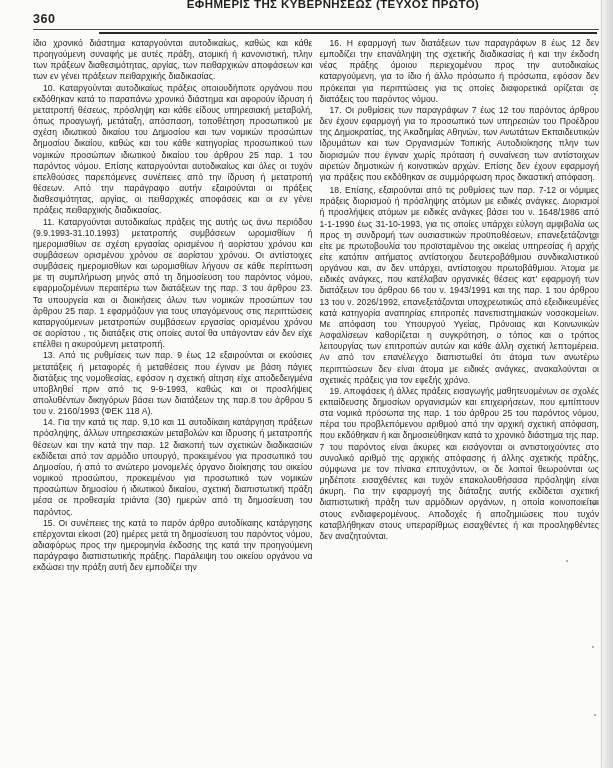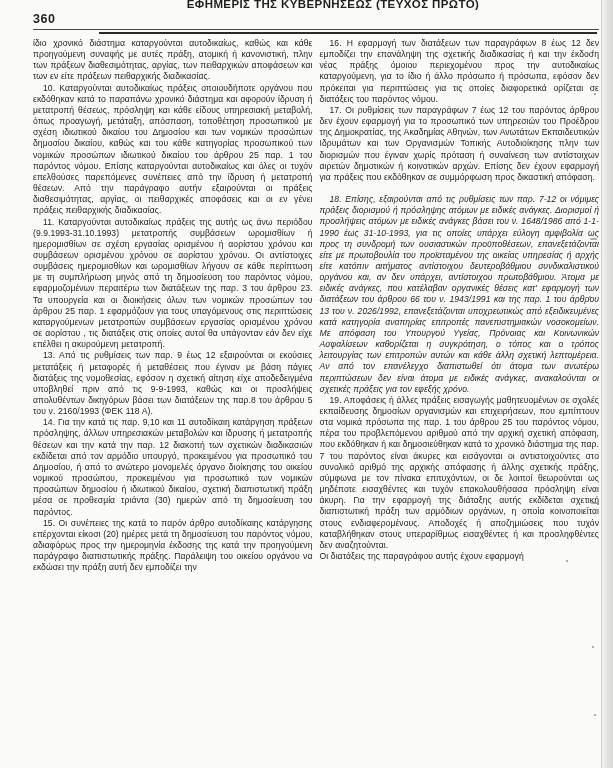--- a/index.html
+++ b/index.html
@@ -57,21 +57,21 @@
     line-height:11.15px;
     letter-spacing:.05px;
     word-spacing:.2px;
     hyphens:auto;
   }
   .col p{
     margin:0;
     text-indent:10px;
   }
   .col p.no-indent{ text-indent:0; }
-  .col p.space-before{ margin-top:11px;font-style:italic; }
+  .col p.space-before{ margin-top:2px; }
   
   .edge-shade{
     position:absolute; top:0; right:0; width:13px; height:768px;
     background:linear-gradient(to right, rgba(0,0,0,0) 0%, rgba(120,120,115,.18) 55%, rgba(120,120,115,.28) 100%);
     pointer-events:none;
   }
   .edge-line{
     position:absolute; top:0; right:11px; width:1px; height:768px;
     background:rgba(90,90,85,.25);
   }
@@ -92,33 +92,32 @@
   <div class="hdr">
     <span class="page-num">360</span>
     <h1 class="hdr-title">ΕΦΗΜΕΡΙΣ ΤΗΣ ΚΥΒΕΡΝΗΣΕΩΣ (ΤΕΥΧΟΣ ΠΡΩΤΟ)</h1>
     <span style="flex:0 0 30px"></span>
   </div>
   <div class="rule-thin"></div>
   <div class="rule-thick"></div>
 
   <main class="columns">
     <section class="col" id="left-col">
-        <p class="no-indent">ίδιο χρονικό διάστημα καταργούνται αυτοδικαίως, καθώς και κάθε προηγούμενη συναφής με αυτές πράξη, ατομική ή κανονιστική, πλην των πράξεων διαθεσιμότητας, αργίας, των πειθαρχικών αποφάσεων και των εν είτε πράξεων πειθαρχικής διαδικασίας.</p>
+        <p class="no-indent">ίδιο χρονικό διάστημα καταργούνται αυτοδικαίως, καθώς και κάθε προηγούμενη συναφής με αυτές πράξη, ατομική ή κανονιστική, πλην των πράξεων διαθεσιμότητας, αργίας, των πειθαρχικών αποφάσεων και των εν γένει πράξεων πειθαρχικής διαδικασίας.</p>
         <p>10. Καταργούνται αυτοδικαίως πράξεις οποιουδήποτε οργάνου που εκδόθηκαν κατά το παραπάνω χρονικό διάστημα και αφορούν ίδρυση ή μετατροπή θέσεως, πρόσληψη και κάθε είδους υπηρεσιακή μεταβολή, όπως προαγωγή, μετάταξη, απόσπαση, τοποθέτηση προσωπικού με σχέση ιδιωτικού δικαίου του Δημοσίου και των νομικών προσώπων δημοσίου δικαίου, καθώς και του κάθε κατηγορίας προσωπικού των νομικών προσώπων ιδιωτικού δικαίου του άρθρου 25 παρ. 1 του παρόντος νόμου. Επίσης καταργούνται αυτοδικαίως και όλες οι τυχόν επελθούσες παρεπόμενες συνέπειες από την ίδρυση ή μετατροπή θέσεων. Από την παράγραφο αυτήν εξαιρούνται οι πράξεις διαθεσιμότητας, αργίας, οι πειθαρχικές αποφάσεις και οι εν γένει πράξεις πειθαρχικής διαδικασίας.</p>
         <p>11. Καταργούνται αυτοδικαίως πράξεις της αυτής ως άνω περιόδου (9.9.1993-31.10.1993) μετατροπής συμβάσεων ωρομισθίων ή ημερομισθίων σε σχέση εργασίας ορισμένου ή αορίστου χρόνου και συμβάσεων ορισμένου χρόνου σε αορίστου χρόνου. Οι αντίστοιχες συμβάσεις ημερομισθίων και ωρομισθίων λήγουν σε κάθε περίπτωση με τη συμπλήρωση μηνός από τη δημοσίευση του παρόντος νόμου, εφαρμοζομένων περαιτέρω των διατάξεων της παρ. 3 του άρθρου 23. Τα υπουργεία και οι διοικήσεις όλων των νομικών προσώπων του άρθρου 25 παρ. 1 εφαρμόζουν για τους υπαγόμενους στις περιπτώσεις καταργούμενων μετατροπών συμβάσεων εργασίας ορισμένου χρόνου σε αορίστου , τις διατάξεις στις οποίες αυτοί θα υπάγονταν εάν δεν είχε επέλθει η ακυρούμενη μετατροπή.</p>
         <p>13. Από τις ρυθμίσεις των παρ. 9 έως 12 εξαιρούνται οι εκούσιες μετατάξεις ή μεταφορές ή μεταθέσεις που έγιναν με βάση πάγιες διατάξεις της νομοθεσίας, εφόσον η σχετική αίτηση είχε αποδεδειγμένα υποβληθεί πριν από τις 9-9-1993, καθώς και οι προσλήψεις απολυθέντων δικηγόρων βάσει των διατάξεων της παρ.8 του άρθρου 5 του ν. 2160/1993 (ΦΕΚ 118 Α).</p>
         <p>14. Για την κατά τις παρ. 9,10 και 11 αυτοδίκαιη κατάργηση πράξεων πρόσληψης, άλλων υπηρεσιακών μεταβολών και ίδρυσης ή μετατροπής θέσεων και την κατά την παρ. 12 διακοπή των σχετικών διαδικασιών εκδίδεται από τον αρμόδιο υπουργό, προκειμένου για προσωπικό του Δημοσίου, ή από το ανώτερο μονομελές όργανο διοίκησης του οικείου νομικού προσώπου, προκειμένου για προσωπικό των νομικών προσώπων δημοσίου ή ιδιωτικού δικαίου, σχετική διαπιστωτική πράξη μέσα σε προθεσμία τριάντα (30) ημερών από τη δημοσίευση του παρόντος.</p>
         <p>15. Οι συνέπειες της κατά το παρόν άρθρο αυτοδίκαιης κατάργησης επέρχονται είκοσι (20) ημέρες μετά τη δημοσίευση του παρόντος νόμου, αδιαφόρως προς την ημερομηνία έκδοσης της κατά την προηγούμενη παράγραφο διαπιστωτικής πράξης. Παράλειψη του οικείου οργάνου να εκδώσει την πράξη αυτή δεν εμποδίζει την</p>
       </section>
     <section class="col" id="right-col">
         <p>16. Η εφαρμογή των διατάξεων των παραγράφων 8 έως 12 δεν εμποδίζει την επανάληψη της σχετικής διαδικασίας ή και την έκδοση νέας πράξης όμοιου περιεχομένου προς την αυτοδικαίως καταργούμενη, για το ίδιο ή άλλο πρόσωπο ή πρόσωπα, εφόσον δεν πρόκειται για περιπτώσεις για τις οποίες διαφορετικά ορίζεται σε διατάξεις του παρόντος νόμου.</p>
         <p>17. Οι ρυθμίσεις των παραγράφων 7 έως 12 του παρόντος άρθρου δεν έχουν εφαρμογή για το προσωπικό των υπηρεσιών του Προέδρου της Δημοκρατίας, της Ακαδημίας Αθηνών, των Ανωτάτων Εκπαιδευτικών Ιδρυμάτων και των Οργανισμών Τοπικής Αυτοδιοίκησης πλην των διορισμών που έγιναν χωρίς πρόταση ή συναίνεση των αντίστοιχων αιρετών δημοτικών ή κοινοτικών αρχών. Επίσης δεν έχουν εφαρμογή για πράξεις που εκδόθηκαν σε συμμόρφωση προς δικαστική απόφαση.</p>
         <p class="space-before">18. Επίσης, εξαιρούνται από τις ρυθμίσεις των παρ. 7-12 οι νόμιμες πράξεις διορισμού ή πρόσληψης ατόμων με ειδικές ανάγκες. Διορισμοί ή προσλήψεις ατόμων με ειδικές ανάγκες βάσει του ν. 1648/1986 από 1-1-1990 έως 31-10-1993, για τις οποίες υπάρχει εύλογη αμφιβολία ως προς τη συνδρομή των ουσιαστικών προϋποθέσεων, επανεξετάζονται είτε με πρωτοβουλία του προϊσταμένου της οικείας υπηρεσίας ή αρχής είτε κατόπιν αιτήματος αντίστοιχου δευτεροβάθμιου συνδικαλιστικού οργάνου και, αν δεν υπάρχει, αντίστοιχου πρωτοβάθμιου. Άτομα με ειδικές ανάγκες, που κατέλαβαν οργανικές θέσεις κατ' εφαρμογή των διατάξεων του άρθρου 66 του ν. 1943/1991 και της παρ. 1 του άρθρου 13 του ν. 2026/1992, επανεξετάζονται υποχρεωτικώς από εξειδικευμένες κατά κατηγορία αναπηρίας επιτροπές πανεπιστημιακών νοσοκομείων. Με απόφαση του Υπουργού Υγείας, Πρόνοιας και Κοινωνικών Ασφαλίσεων καθορίζεται η συγκρότηση, ο τόπος και ο τρόπος λειτουργίας των επιτροπών αυτών και κάθε άλλη σχετική λεπτομέρεια. Αν από τον επανέλεγχο διαπιστωθεί ότι άτομα των ανωτέρω περιπτώσεων δεν είναι άτομα με ειδικές ανάγκες, ανακαλούνται οι σχετικές πράξεις για τον εφεξής χρόνο.</p>
         <p>19. Αποφάσεις ή άλλες πράξεις εισαγωγής μαθητευομένων σε σχολές εκπαίδευσης δημοσίων οργανισμών και επιχειρήσεων, που εμπίπτουν στα νομικά πρόσωπα της παρ. 1 του άρθρου 25 του παρόντος νόμου, πέρα του προβλεπόμενου αριθμού από την αρχική σχετική απόφαση, που εκδόθηκαν ή και δημοσιεύθηκαν κατά το χρονικό διάστημα της παρ. 7 του παρόντος είναι άκυρες και εισάγονται οι αντιστοιχούντες στο συνολικό αριθμό της αρχικής απόφασης ή άλλης σχετικής πράξης, σύμφωνα με τον πίνακα επιτυχόντων, οι δε λοιποί θεωρούνται ως μηδέποτε εισαχθέντες και τυχόν επακολουθήσασα πρόσληψη είναι άκυρη. Για την εφαρμογή της διάταξης αυτής εκδίδεται σχετική διαπιστωτική πράξη των αρμόδιων οργάνων, η οποία κοινοποιείται στους ενδιαφερομένους. Αποδοχές ή αποζημιώσεις που τυχόν καταβλήθηκαν στους υπεραρίθμως εισαχθέντες ή και προσληφθέντες δεν αναζητούνται.</p>
-        <p class="no-indent">Οι διατάξεις της παραγράφου αυτής έχουν εφαρμογή</p>
       </section>
   </main>
 
 </div>
 
 <div class="edge-line"></div>
 <div class="edge-shade"></div>
 <i class="speck" style="left:592px;top:50px"></i>
 <i class="speck" style="left:594px;top:93px"></i>
 <i class="speck dash" style="left:590px;top:238px"></i>

